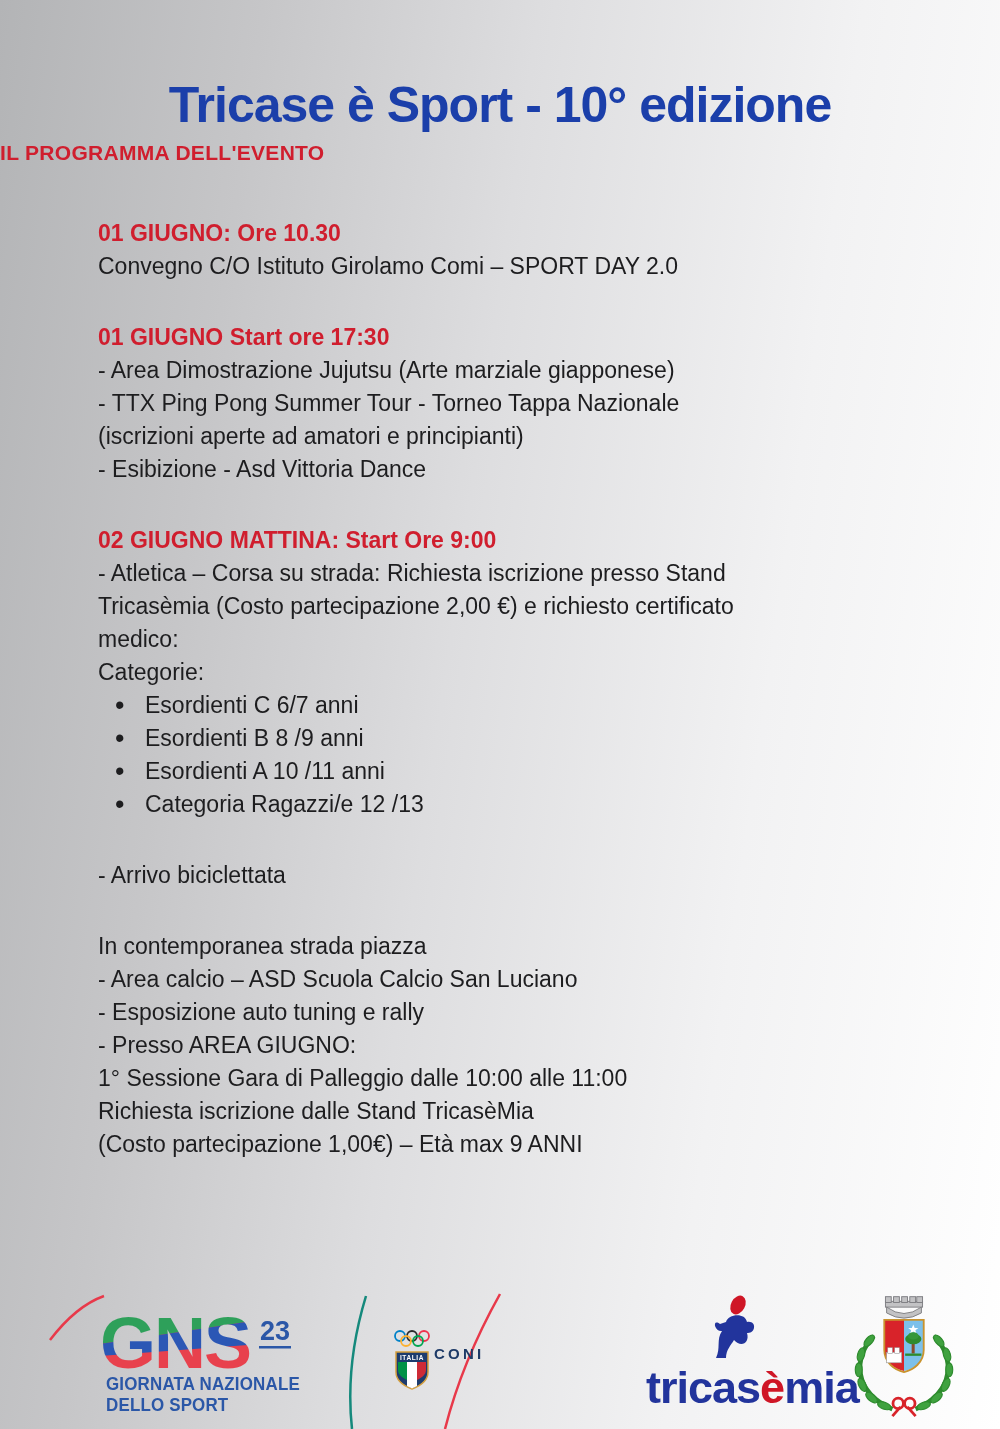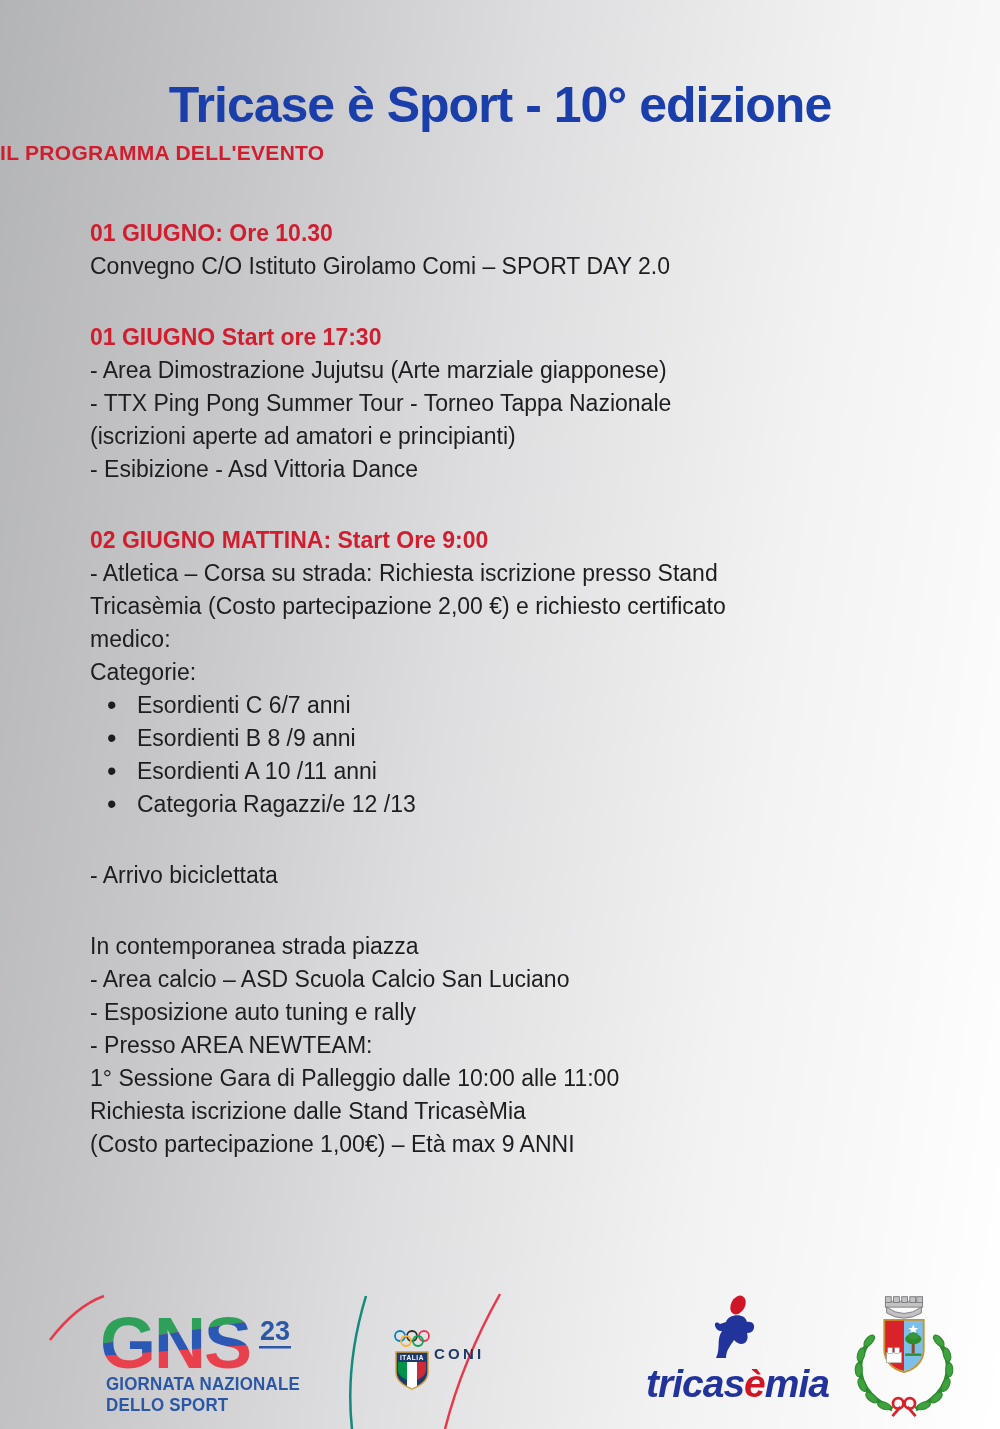--- a/index.html
+++ b/index.html
@@ -24,21 +24,21 @@
   }
   .poster-subtitle{
     position:absolute;left:0;top:141px;width:1000px;
     font-size:21px;font-weight:bold;letter-spacing:.3px;
     color:var(--heading-red);
   }
   .program{
     position:absolute;left:90px;top:217px;width:840px;
     color:var(--body-text);
   }
-  .block{height:33px;line-height:33px;font-size:23px;white-space:nowrap;}
+  .block{height:33px;line-height:33px;font-size:23px;white-space:nowrap;margin-left:8px;}
   .block.heading{color:var(--heading-red);font-weight:bold;}
   .block.bullet{padding-left:47px;position:relative;}
   .block.bullet::before{
     content:"•";
     position:absolute;left:17px;top:0;
     font-size:27px;line-height:33px;color:var(--body-text);
   }
   .gap{height:38px;}
   
   .decor-arcs{position:absolute;left:0;top:0;width:1000px;height:1429px;pointer-events:none;}
@@ -47,21 +47,21 @@
     position:absolute;left:106px;color:var(--logo-blue);
     font-weight:bold;font-size:18px;letter-spacing:.2px;
     transform:scaleX(.94);transform-origin:left;
   }
   .gns-tag1{top:1374px;}
   .gns-tag2{top:1395px;}
   .coni-logo{position:absolute;left:391px;top:1328px;width:95px;height:66px;}
   .tricasemia-logo{position:absolute;left:642px;top:1290px;width:185px;height:125px;}
   .tricasemia-word{
     position:absolute;left:646px;top:1362px;width:180px;
-    font-size:39px;font-weight:bold;font-style:italic;
+    font-size:45px;font-weight:bold;
     color:#22349c;letter-spacing:-1px;white-space:nowrap;
   }
   .tricasemia-word .accent{color:#cf1626;}
   .stemma-logo{position:absolute;left:846px;top:1296px;width:116px;height:122px;}
 </style>
 </head>
 <body>
 
 <div class="poster">
 
@@ -92,21 +92,21 @@
       <div class="block bullet">Esordienti C 6/7 anni</div>
       <div class="block bullet">Esordienti B 8 /9 anni</div>
       <div class="block bullet">Esordienti A 10 /11 anni</div>
       <div class="block bullet">Categoria Ragazzi/e 12 /13</div>
       <div class="gap"></div>
       <div class="block line">- Arrivo biciclettata</div>
       <div class="gap"></div>
       <div class="block line">In contemporanea strada piazza</div>
       <div class="block line">- Area calcio – ASD Scuola Calcio San Luciano</div>
       <div class="block line">- Esposizione auto tuning e rally</div>
-      <div class="block line">- Presso AREA NEWTEAM:</div>
+      <div class="block line">- Presso AREA GIUGNO:</div>
       <div class="block line">1° Sessione Gara di Palleggio dalle 10:00 alle 11:00</div>
       <div class="block line">Richiesta iscrizione dalle Stand TricasèMia</div>
       <div class="block line">(Costo partecipazione 1,00€) – Età max 9 ANNI</div>
     </div>
 
   <svg class="gns-logo" viewBox="0 0 220 110">
     <defs>
       <clipPath id="gnsClip">
         <text x="0" y="58" font-family="Liberation Sans, sans-serif" font-weight="bold" font-size="72" letter-spacing="-2">GNS</text>
       </clipPath>

